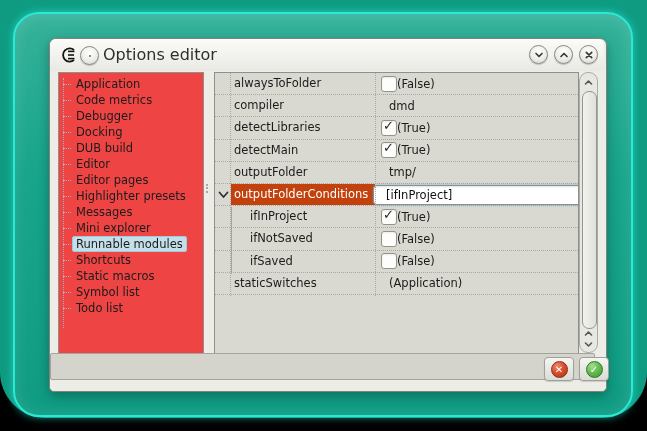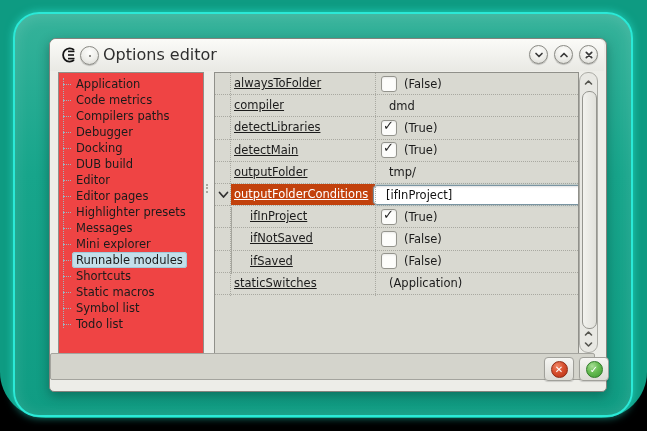--- a/index.html
+++ b/index.html
@@ -40,28 +40,28 @@
   
   .splitter{position:absolute;left:153px;top:33px;width:11px;height:281px;}
   .grip{position:absolute;left:3px;top:112px;width:3px;height:9px;border-left:2px dotted #A8A8A0;}
   
   .grid-panel{position:absolute;left:164px;top:33px;width:363px;height:281px;background:#D9D9D1;
               border:1px solid #90908A;overflow:hidden;}
   .grow{position:relative;display:flex;height:21.2px;border-bottom:1px dotted #A9A9A1;
         font-size:11.5px;color:#1B1B1B;align-items:center;}
   .gutter{width:16px;flex:0 0 16px;display:flex;align-items:center;justify-content:center;}
   .ncell{flex:0 0 144px;width:144px;height:100%;line-height:21px;padding-left:3px;box-sizing:border-box;
-         white-space:nowrap;overflow:hidden;text-decoration:underline;}
+         white-space:nowrap;overflow:hidden;}
   .ncell.child{padding-left:19px;}
   .ncell.sel{background:#c2410c;color:#FFFFFF;}
   .vcell{flex:1;height:100%;display:flex;align-items:center;padding-left:6px;position:relative;}
   .cb{width:14px;height:14px;border:1px solid #94948D;border-radius:3px;background:#FDFDFB;
       position:relative;flex:0 0 14px;box-shadow:inset 0 1px 2px rgba(0,0,0,.08);}
   .cb.on::after{content:"\2713";position:absolute;left:1px;top:-3px;font-size:13px;font-weight:bold;color:#262626;}
-  .vlabel{margin-left:7px;white-space:nowrap;}
+  .vlabel{white-space:nowrap;}
   .vcell > .vlabel:first-child{margin-left:8px;}
   .editbox{position:absolute;left:-2px;top:1px;width:192px;height:16px;line-height:16px;background:#FFFFFF;
            border:1px solid #7A95A2;border-radius:4px;padding:1px 12px;font-size:11.5px;color:#111;
            box-shadow:0 0 3px rgba(110,150,165,.6), inset 0 1px 2px rgba(0,0,0,.12);white-space:nowrap;overflow:hidden;}
   .vline{position:absolute;top:0;height:223px;border-left:1px dotted #A9A9A1;}
   .vline1{left:15px;} .vline2{left:160px;}
   .child-vline{position:absolute;left:16px;top:134px;height:67px;border-left:1px solid #A5A59D;}
   
   .scrollbar{position:absolute;left:529px;top:33px;width:19px;height:281px;background:#E8E8E3;
              border:1px solid #ACACA6;border-radius:9px;box-sizing:border-box;}
@@ -116,21 +116,20 @@
             <path d="M2.3,2.3 L7.7,7.7 M7.7,2.3 L2.3,7.7" stroke="#3A3A3A" stroke-width="1.7" stroke-linecap="round"></path>
           </svg>
       </div>
     </div>
 
     <div class="list-panel">
       <div class="tree-trunk"></div>
       <div class="sidebar-list">
           <div class="sitem"><span class="lab">Application</span></div>
           <div class="sitem"><span class="lab">Code metrics</span></div>
-          <div class="sitem"><span class="lab">Compilers paths</span></div>
           <div class="sitem"><span class="lab">Debugger</span></div>
           <div class="sitem"><span class="lab">Docking</span></div>
           <div class="sitem"><span class="lab">DUB build</span></div>
           <div class="sitem"><span class="lab">Editor</span></div>
           <div class="sitem"><span class="lab">Editor pages</span></div>
           <div class="sitem"><span class="lab">Highlighter presets</span></div>
           <div class="sitem"><span class="lab">Messages</span></div>
           <div class="sitem"><span class="lab">Mini explorer</span></div>
           <div class="sitem"><span class="lab sel">Runnable modules</span></div>
           <div class="sitem"><span class="lab">Shortcuts</span></div>

